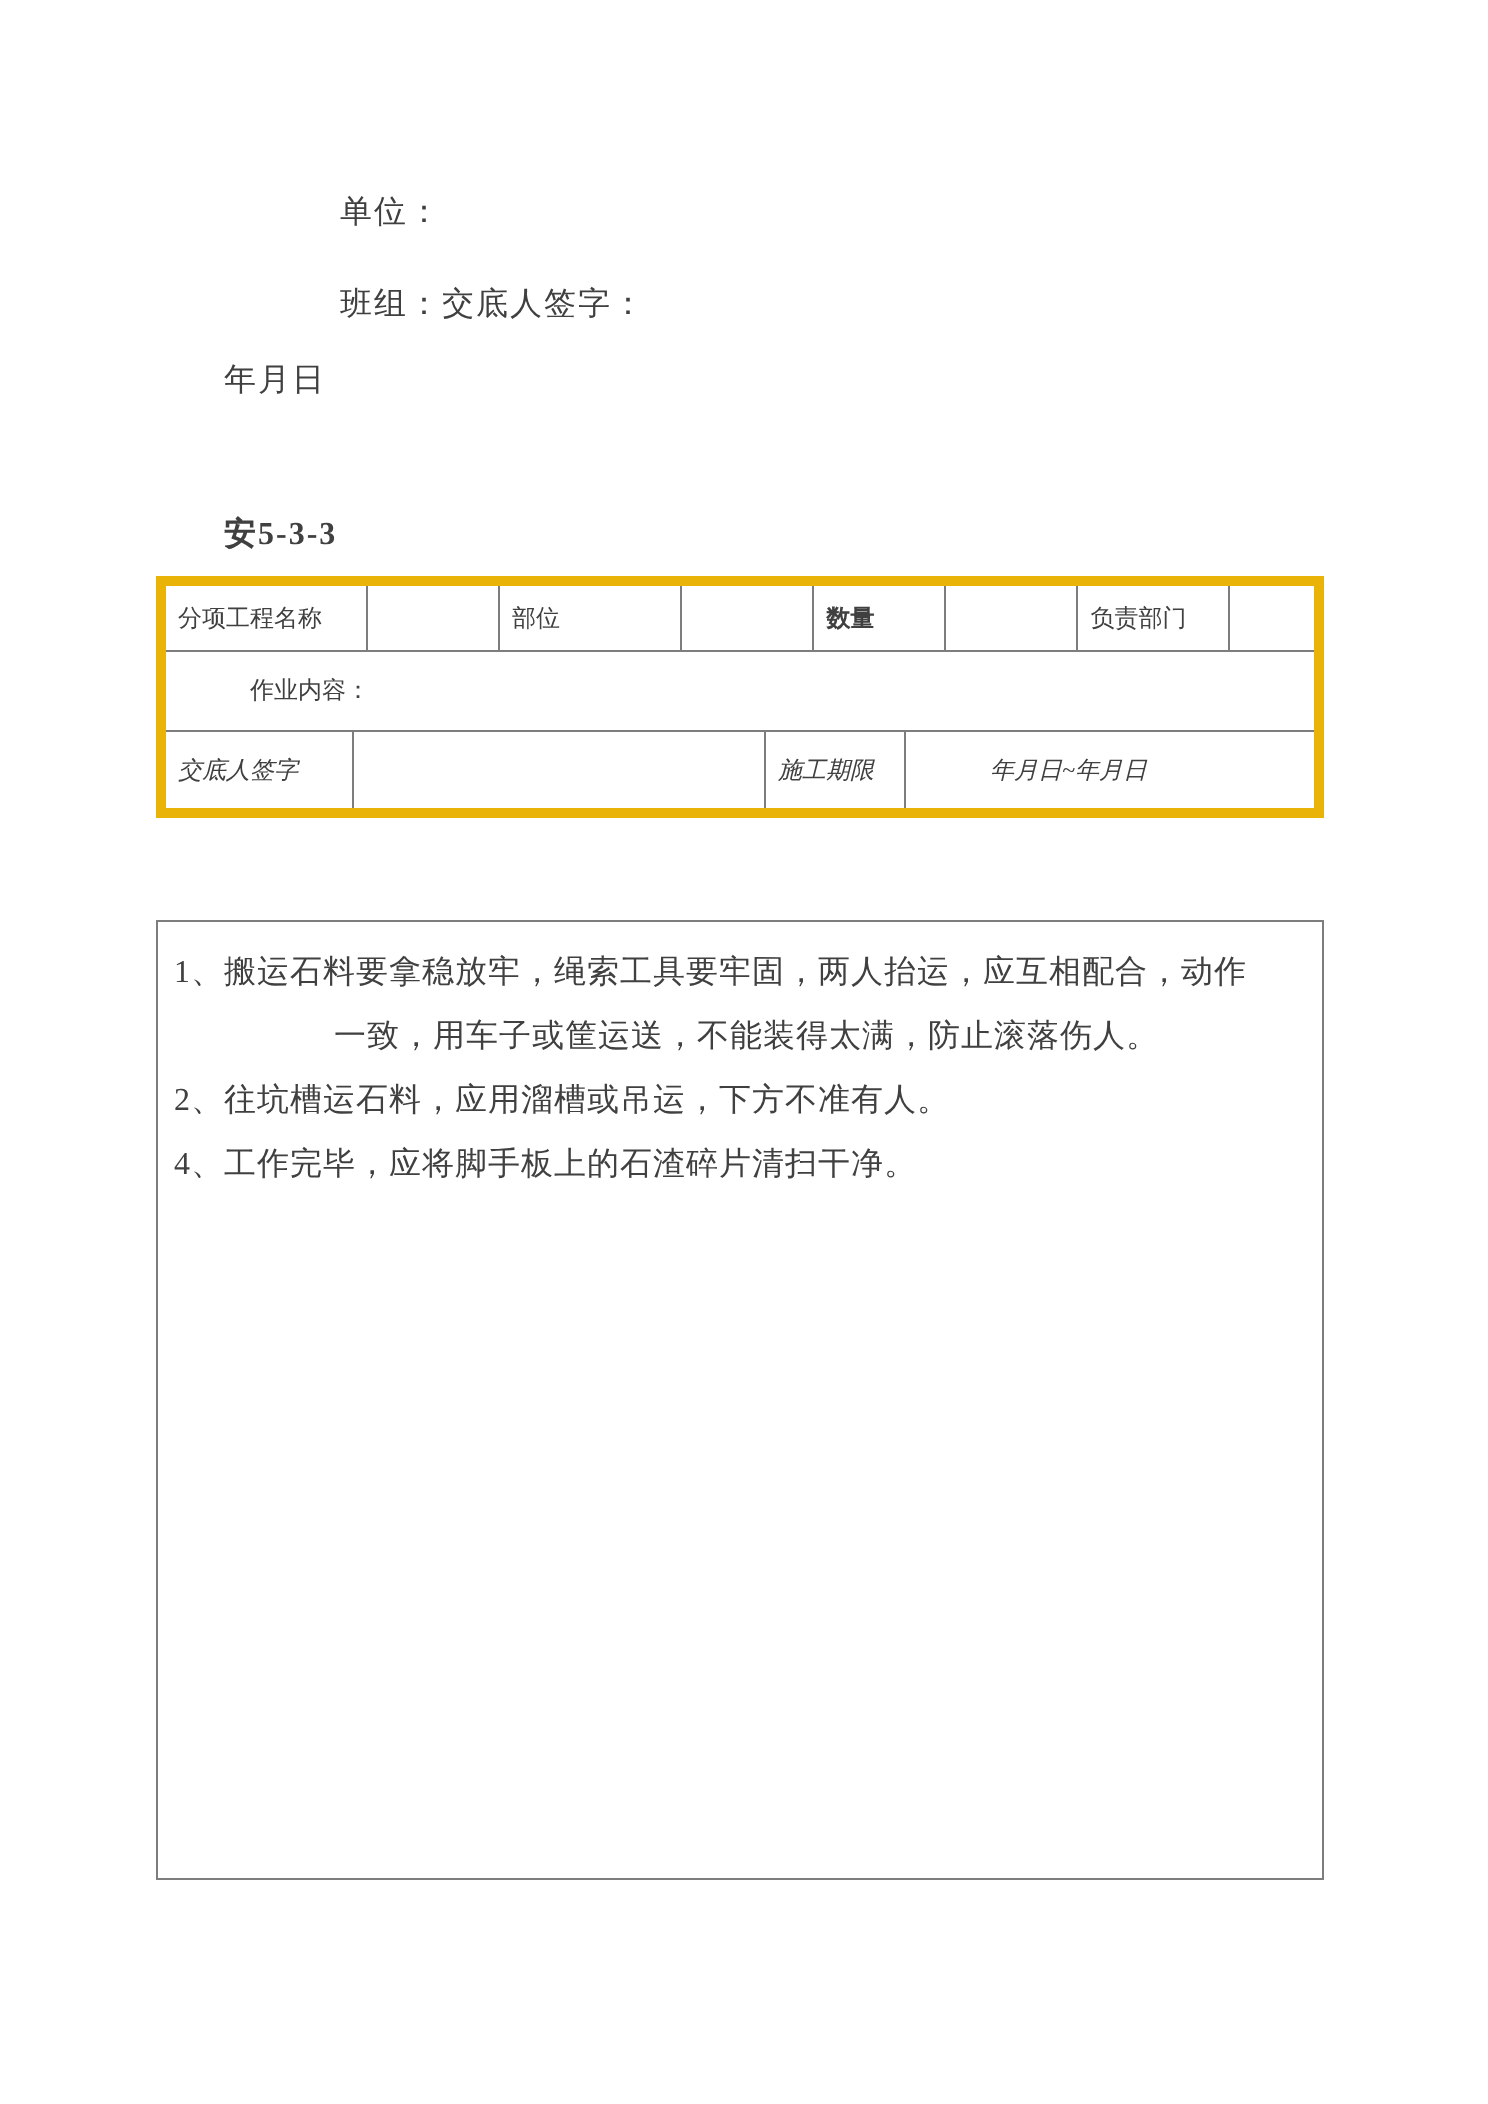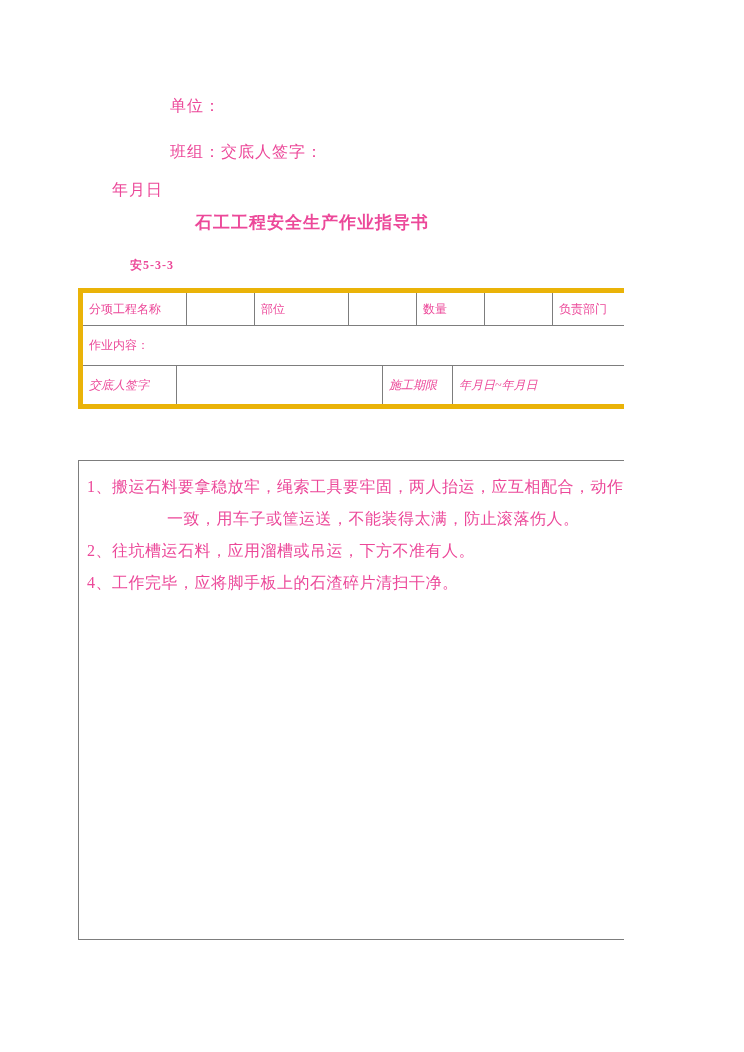--- a/index.html
+++ b/index.html
@@ -6,22 +6,23 @@
     margin: 0;
     padding: 0;
     background: #ffffff;
   }
   .page {
     position: relative;
     width: 624px;
     height: 1052px;
     background: #ffffff;
     font-family: "Liberation Serif", "DejaVu Serif", serif;
-    color: #ec4899;
+    color: #404040;
     overflow: hidden;
+    padding-left: 40px;
   }
   .hdr-line {
     position: absolute;
     font-size: 16px;
     letter-spacing: 1px;
     white-space: nowrap;
   }
   .hdr-unit  { left: 170px; top: 96px; }
   .hdr-team  { left: 170px; top: 142px; }
   .hdr-date  { left: 112px; top: 180px; }
@@ -32,24 +33,23 @@
     top: 211px;
     text-align: center;
     font-size: 17px;
     font-weight: bold;
     letter-spacing: 1px;
   }
   .doc-number {
     position: absolute;
     left: 112px;
     top: 257px;
-    font-size: 12px;
+    font-size: 16px;
     font-weight: bold;
     letter-spacing: 1px;
-    margin-left: 18px;
   }
 
   
   .info-table {
     position: absolute;
     left: 78px;
     top: 288px;
     width: 584px;
     border: 5px solid #eab308;
     box-sizing: border-box;
@@ -64,32 +64,32 @@
   .tcell {
     border-right: 1px solid #7d7d7d;
     box-sizing: border-box;
     display: flex;
     align-items: center;
     padding-left: 6px;
     overflow: hidden;
     white-space: nowrap;
   }
   .tcell:last-child { border-right: none; }
-  .tcell.grow { flex: 1 1 auto; }
+  .tcell.grow { flex: 1 1 auto; margin-left: 36px; }
   .r1 { height: 33px; }
   .r2 { height: 40px; }
   .r3 { height: 38px; font-style: italic; }
   .r4 { height: 50px; }
   .r4 .tcell { align-items: flex-start; padding-top: 8px; }
 
   .w-name  { width: 104px; }
   .w-v1    { width: 68px; }
   .w-part  { width: 94px; }
   .w-v2    { width: 68px; }
-  .w-qty   { width: 68px; }
+  .w-qty   { width: 68px; font-weight: bold; }
   .w-v3    { width: 68px; }
   .w-dept  { width: 78px; }
   .w-signer{ width: 94px; }
   .w-sv    { width: 206px; }
   .w-period{ width: 70px; }
 
   
   .content-box {
     position: absolute;
     left: 78px;
@@ -117,21 +117,20 @@
 </style>
 </head>
 <body>
 
 <div class="page">
 
   <div class="hdr-line hdr-unit">单位：</div>
   <div class="hdr-line hdr-team">班组：交底人签字：</div>
   <div class="hdr-line hdr-date">年月日</div>
 
-  <div class="doc-title">石工工程安全生产作业指导书</div>
   <div class="doc-number">安5-3-3</div>
 
   <div class="info-table">
     <div class="trow r1">
       <div class="tcell w-name">分项工程名称</div>
       <div class="tcell w-v1"></div>
       <div class="tcell w-part">部位</div>
       <div class="tcell w-v2"></div>
       <div class="tcell w-qty">数量</div>
       <div class="tcell w-v3"></div>

